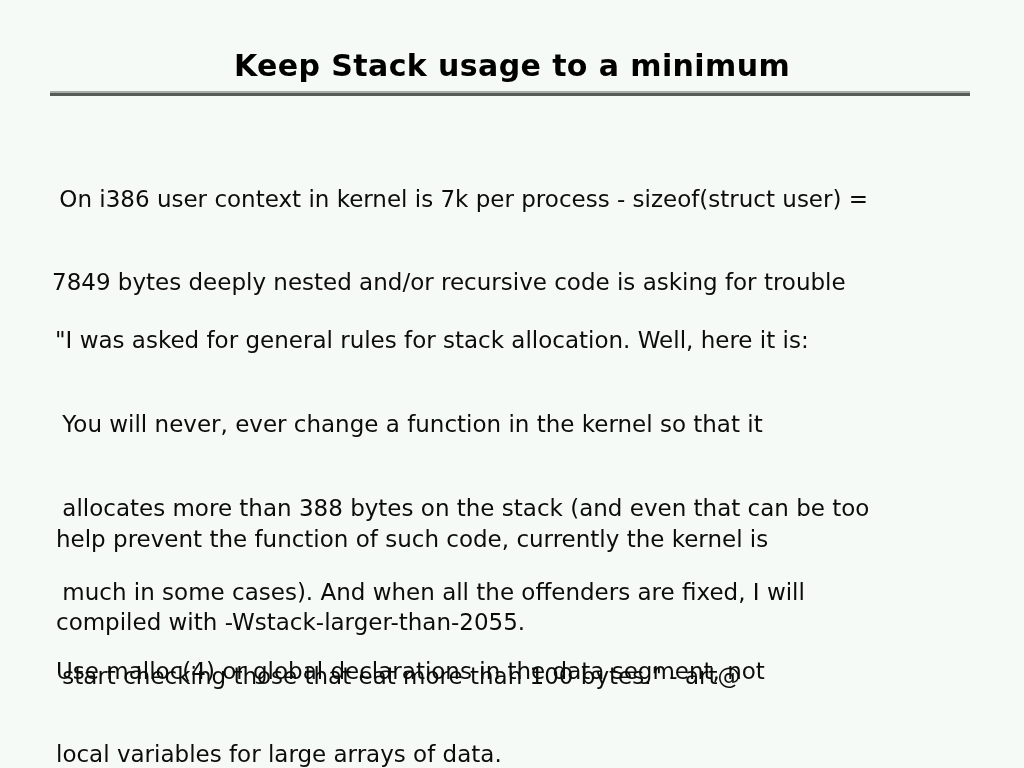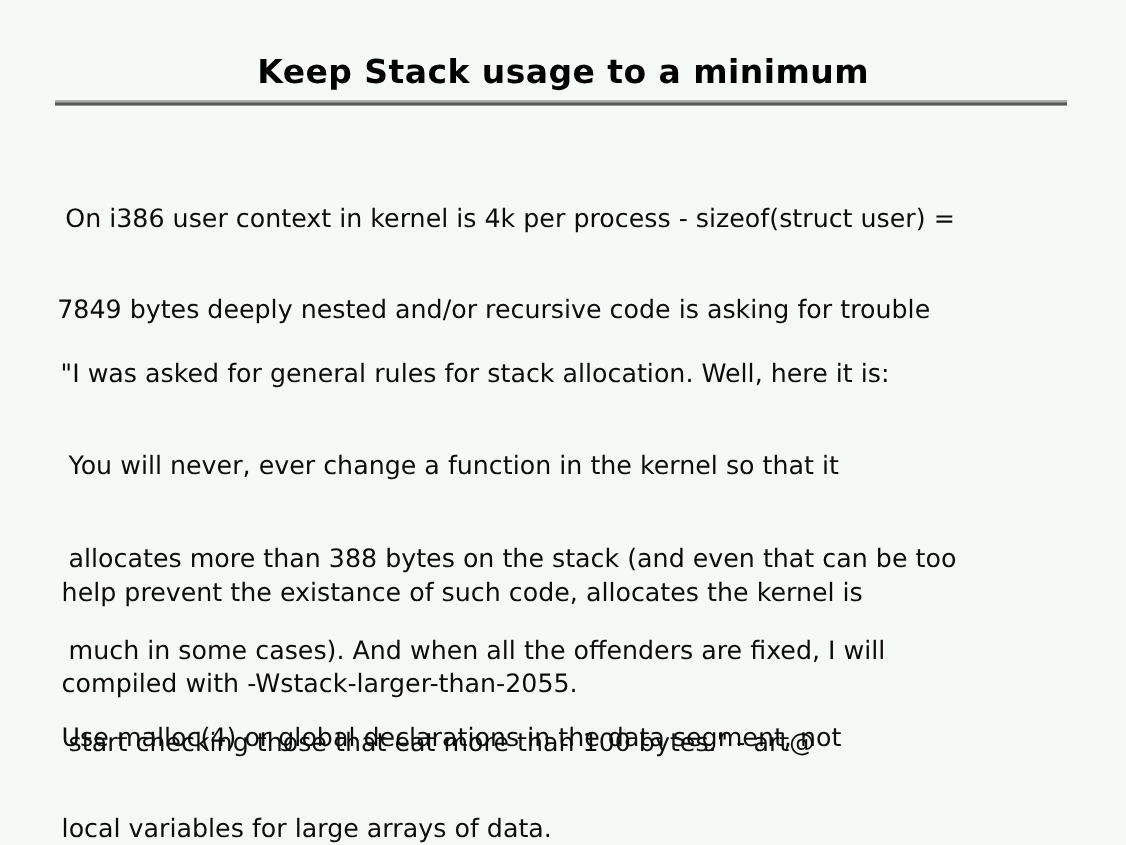--- a/index.html
+++ b/index.html
@@ -104,34 +104,34 @@
 <div class="slide">
 
   <div class="slide-title">Keep Stack usage to a minimum</div>
 
   <div class="title-rule">
     <div class="rule-top"></div>
     <div class="rule-bottom"></div>
   </div>
 
   <div class="body-block" id="intro-paragraph">
-    <span class="line"> On i386 user context in kernel is 4k per process - sizeof(struct user) =</span>
+    <span class="line"> On i386 user context in kernel is 7k per process - sizeof(struct user) =</span>
     <span class="line">7849 bytes deeply nested and/or recursive code is asking for trouble</span>
   </div>
 
   <div class="body-block" id="quote-block">
     <span class="line">"I was asked for general rules for stack allocation. Well, here it is:</span>
     <span class="line"> You will never, ever change a function in the kernel so that it</span>
     <span class="line"> allocates more than 388 bytes on the stack (and even that can be too</span>
     <span class="line"> much in some cases). And when all the offenders are fixed, I will</span>
     <span class="line"> start checking those that eat more than 100 bytes." - art@</span>
   </div>
 
   <div class="body-block" id="gcc-paragraph">
-    <span class="line">help prevent the existance of such code, allocates the kernel is</span>
+    <span class="line">help prevent the function of such code, currently the kernel is</span>
     <span class="line">compiled with -Wstack-larger-than-2055.</span>
   </div>
 
   <div class="body-block" id="malloc-paragraph">
     <span class="line">Use malloc(4) or global declarations in the data segment, not</span>
     <span class="line">local variables for large arrays of data.</span>
   </div>
 
 </div>
 

